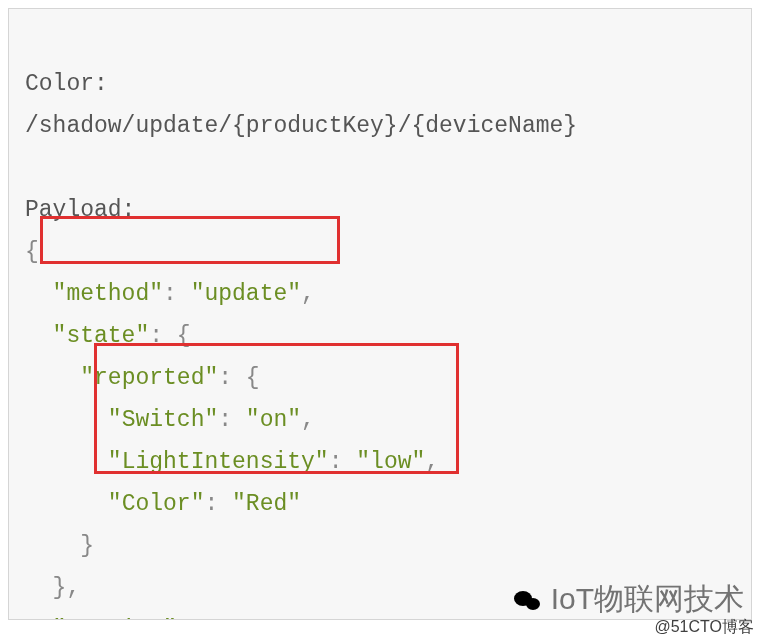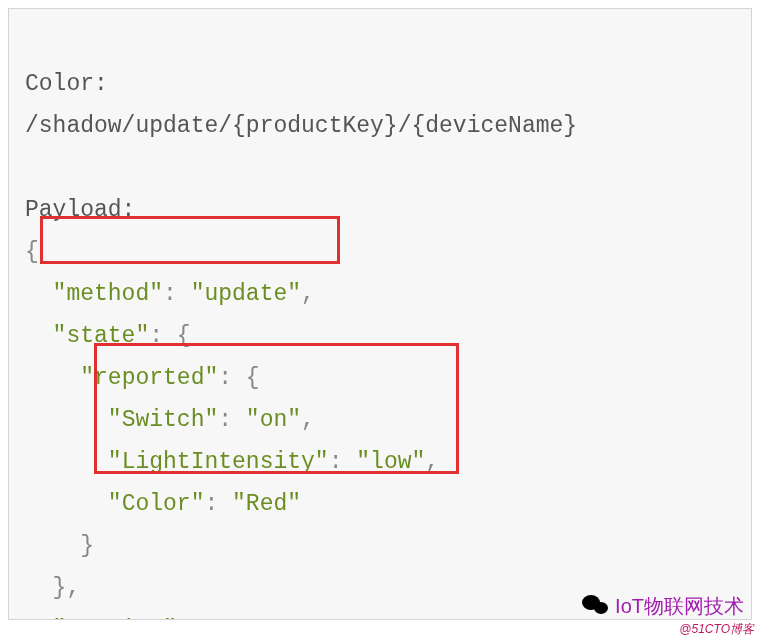--- a/index.html
+++ b/index.html
@@ -49,22 +49,22 @@
     left: 94px;
     width: 365px;
     height: 131px;
   }
 
   .watermark-cn {
     position: absolute;
     bottom: 20px;
     right: 20px;
     font-family: "Microsoft YaHei", sans-serif;
-    font-size: 20px;
-    color: #a21caf;
+    font-size: 30px;
+    color: #737373;
     font-weight: 500;
   }
   .wechat-icon {
     display: inline-block;
     vertical-align: -4px;
     width: 28px;
     height: 24px;
     position: relative;
   }
   .wechat-icon .b1 {
@@ -83,23 +83,22 @@
     background: #000;
     border-radius: 50%;
     top: 9px;
     left: 12px;
   }
   .watermark-sub {
     position: absolute;
     bottom: 2px;
     right: 10px;
     font-family: "Microsoft YaHei", sans-serif;
-    font-size: 12px;
-    color: #be185d;
-    font-style: italic;
+    font-size: 16px;
+    color: #404040;
   }
 </style>
 </head>
 <body>
 
 <div class="code-panel">
 <span>Color:</span>
 <span>/shadow/update/{productKey}/{deviceName}</span>
 
 <span>Payload:</span>

